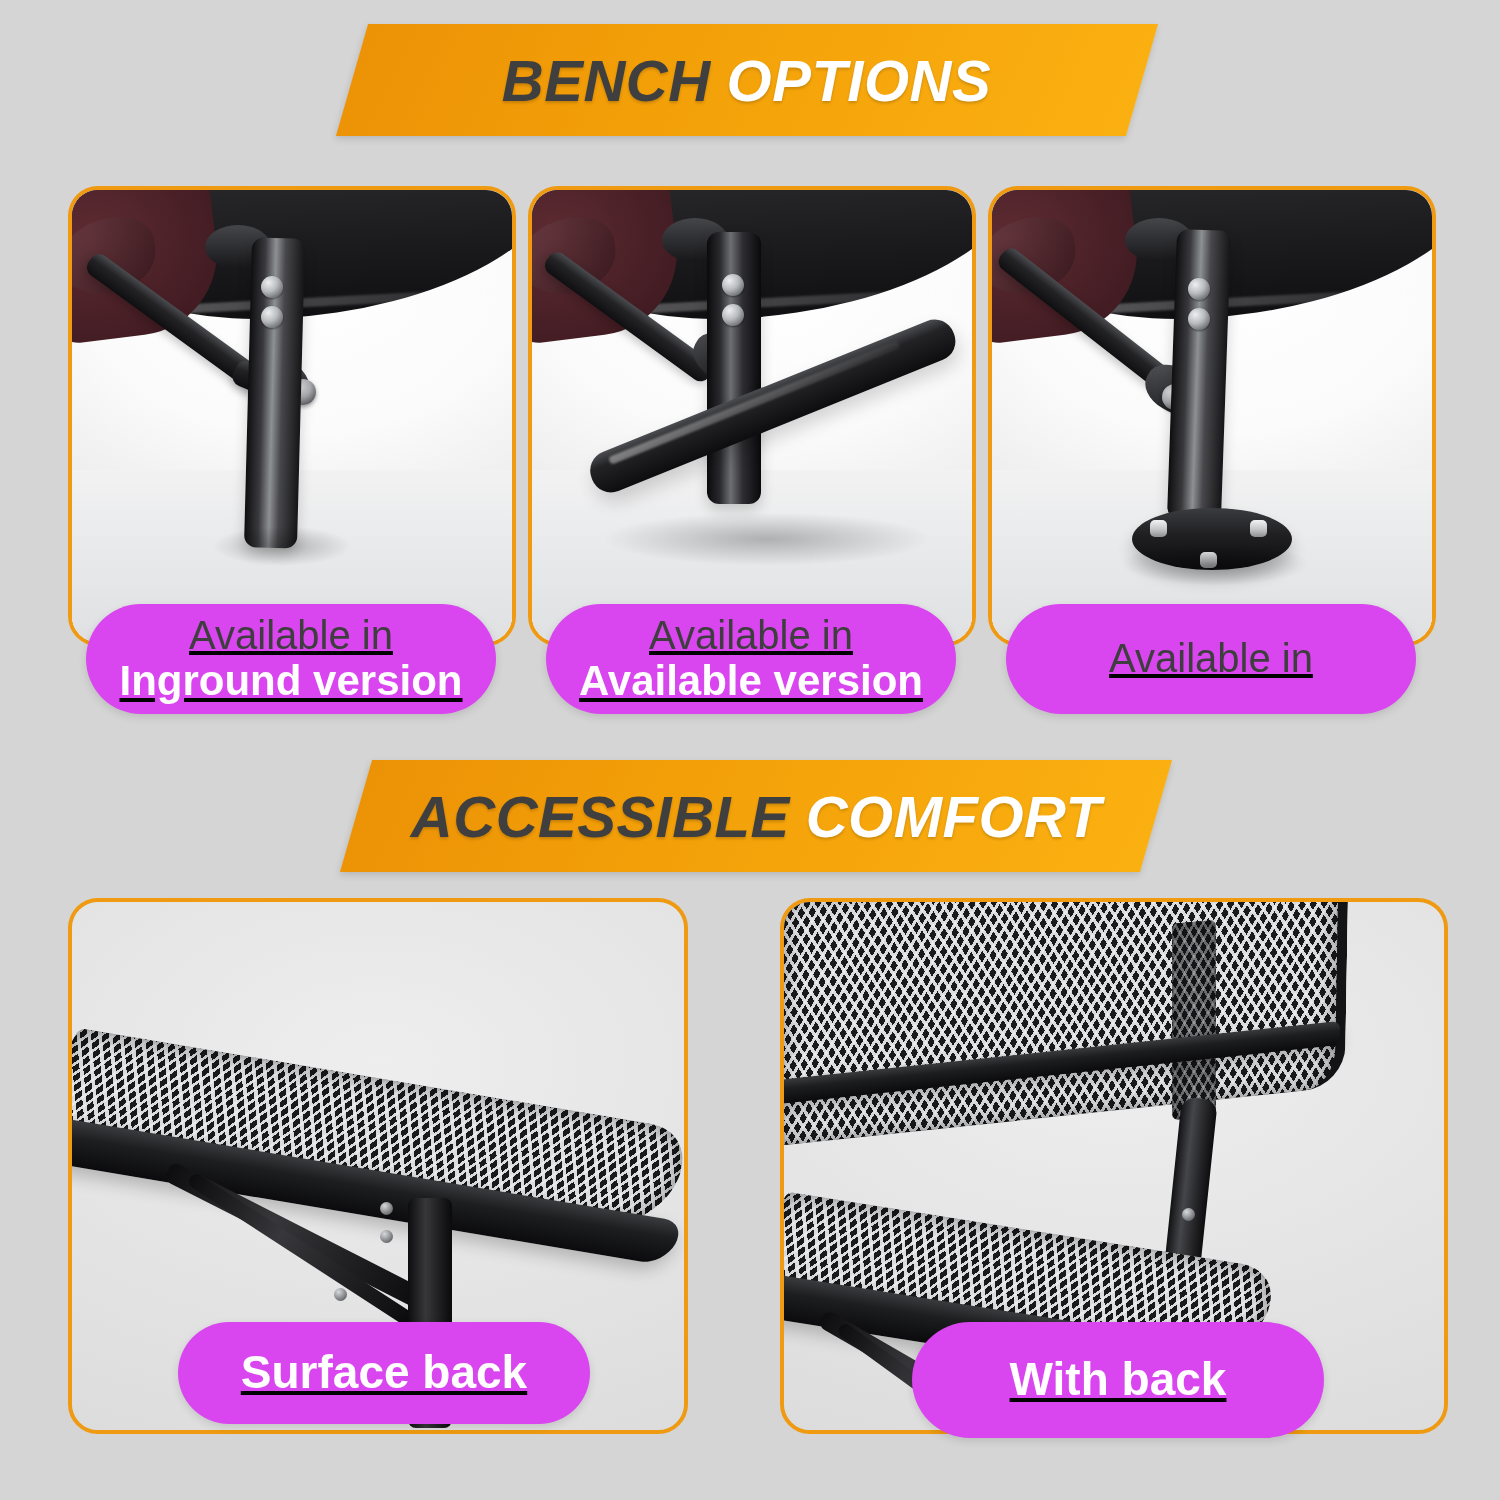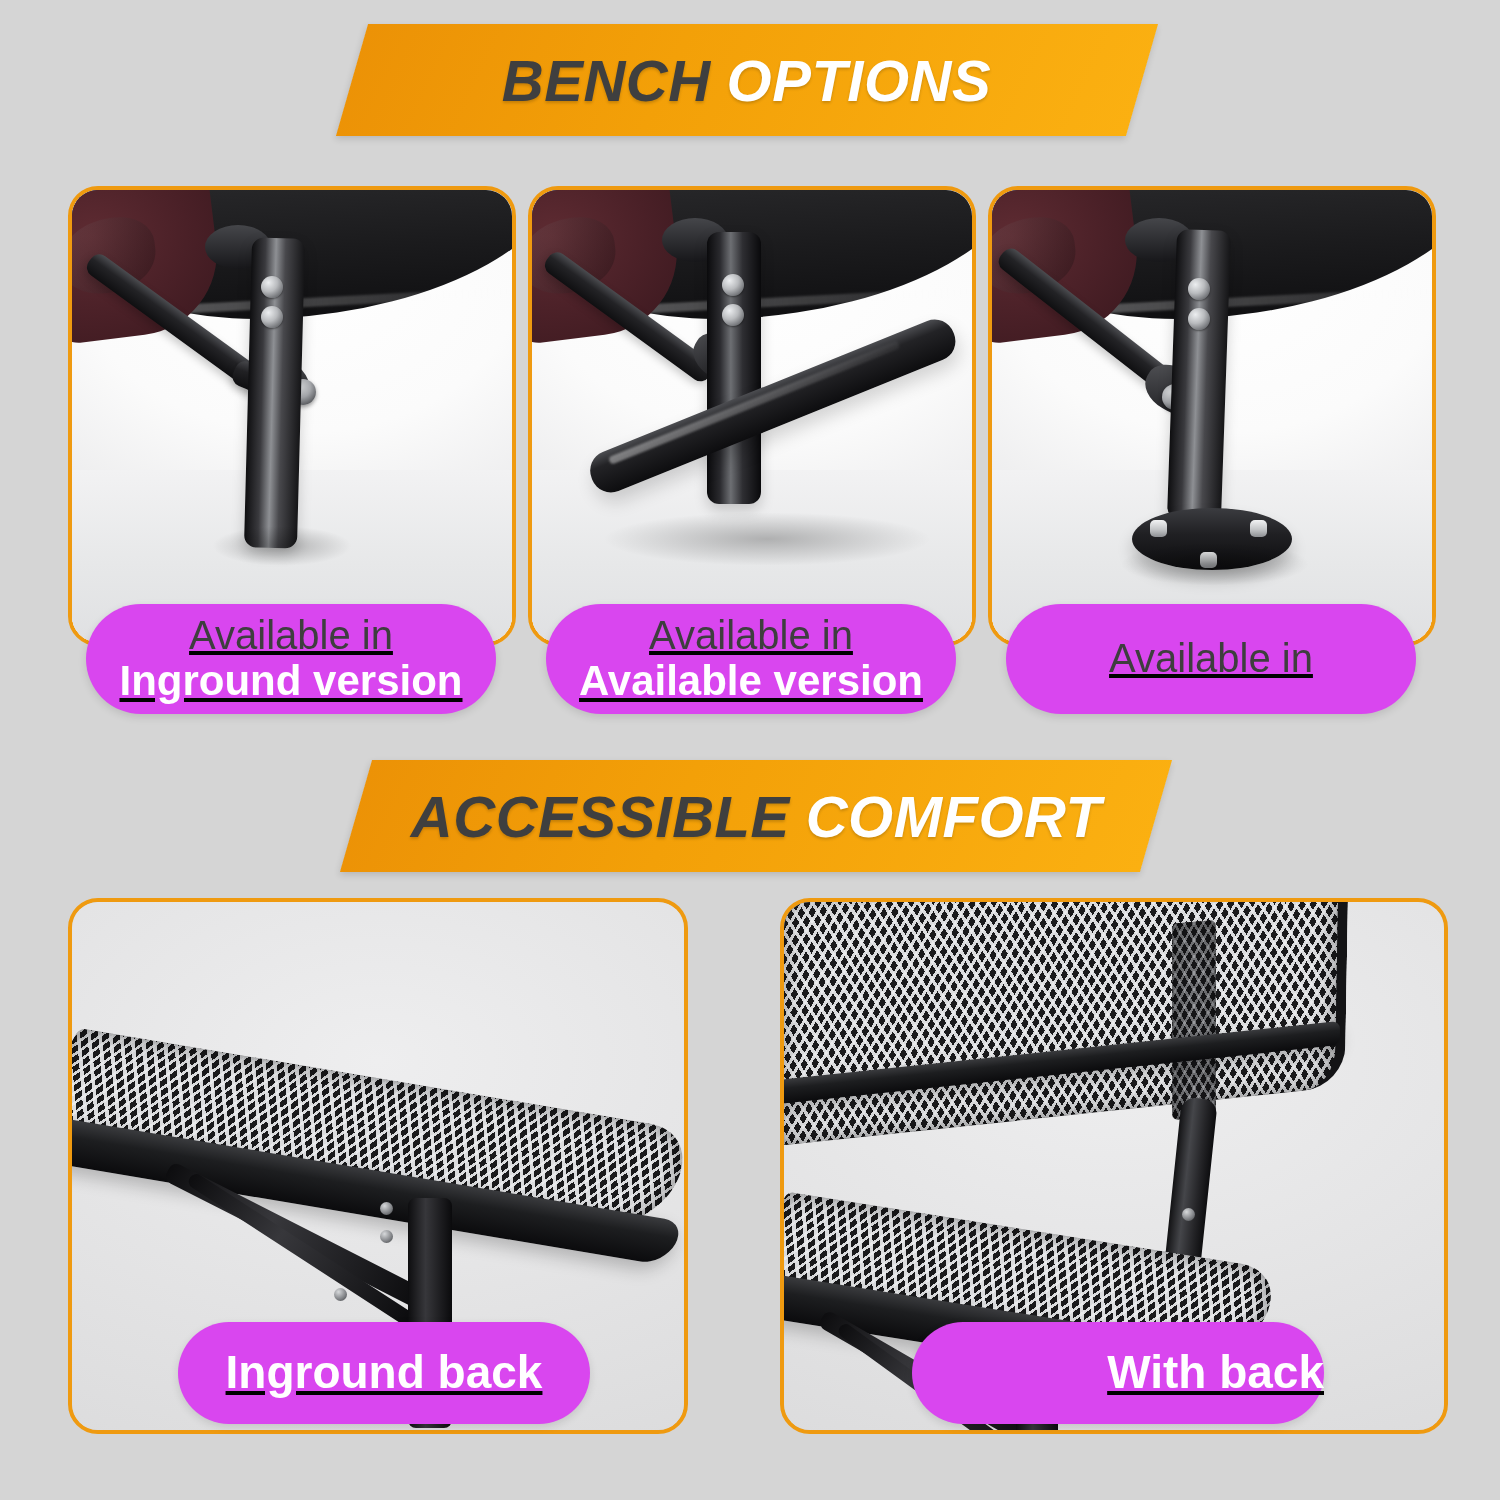--- a/index.html
+++ b/index.html
@@ -169,21 +169,21 @@
     font-size:40px;color:#3e3e3e;line-height:1.08;font-weight:normal;
   }
   .pill .l2{
     font-size:42px;color:#ffffff;line-height:1.12;font-weight:bold;
   }
   .pill.single .l2{font-size:46px;}
   #pill-inground{left:86px;top:604px;width:410px;height:110px;}
   #pill-portable{left:546px;top:604px;width:410px;height:110px;}
   #pill-surface{left:1006px;top:604px;width:410px;height:110px;}
   #pill-without{left:178px;top:1322px;width:412px;height:102px;}
-  #pill-with{left:912px;top:1322px;width:412px;height:102px;align-items:flex-end;}
+  #pill-with{left:912px;top:1322px;width:412px;height:116px;}
 
   
   .card.bottomcard{top:898px;height:528px;background:transparent;}
   #card-without{left:68px;width:612px;}
   #card-with{left:780px;width:660px;}
   .bphoto{position:absolute;inset:0;overflow:visible;}
   .bbackdrop{
     position:absolute;inset:0;border-radius:26px;
     background:radial-gradient(ellipse 110% 80% at 50% 30%, #eeeeef 0%,#e6e6e7 45%,#dcdcdd 100%);
   }
@@ -368,19 +368,19 @@
                   border-radius:6px 32px 32px 6px;"></div>
 
       <div class="leg-black" style="left:38px;top:406px;width:250px;height:19px;transform:rotate(30deg);transform-origin:left center;"></div>
       <div class="leg-black" style="left:56px;top:418px;width:230px;height:14px;transform:rotate(36deg);transform-origin:left center;"></div>
       <div class="leg-black" style="left:232px;top:430px;width:42px;height:110px;"></div>
       <div class="minibolt" style="left:212px;top:440px;"></div>
     </div>
   </div>
 
   <div class="pill single" id="pill-without">
-    <span class="l2">Inground back</span>
+    <span class="l2">Surface back</span>
   </div>
   <div class="pill single" id="pill-with">
     <span class="l2">With back</span>
   </div>
 
 </div>
 
 </body></html>

